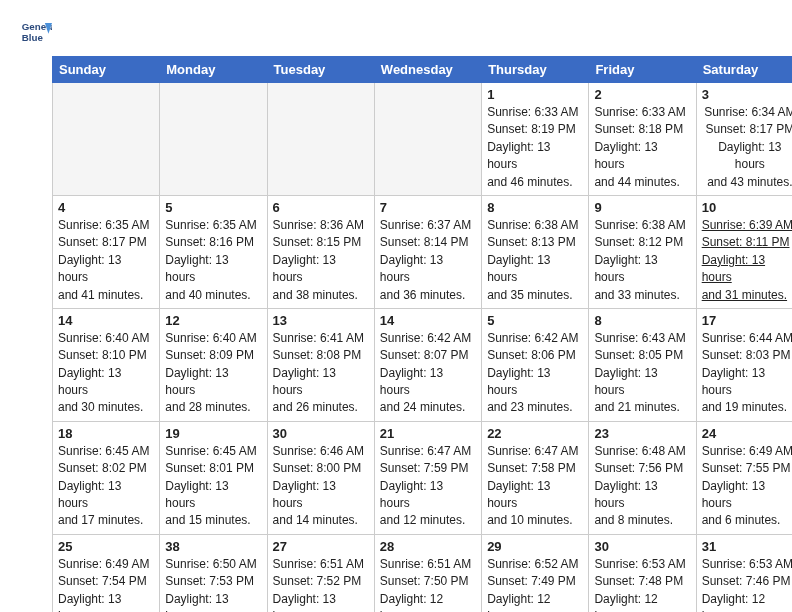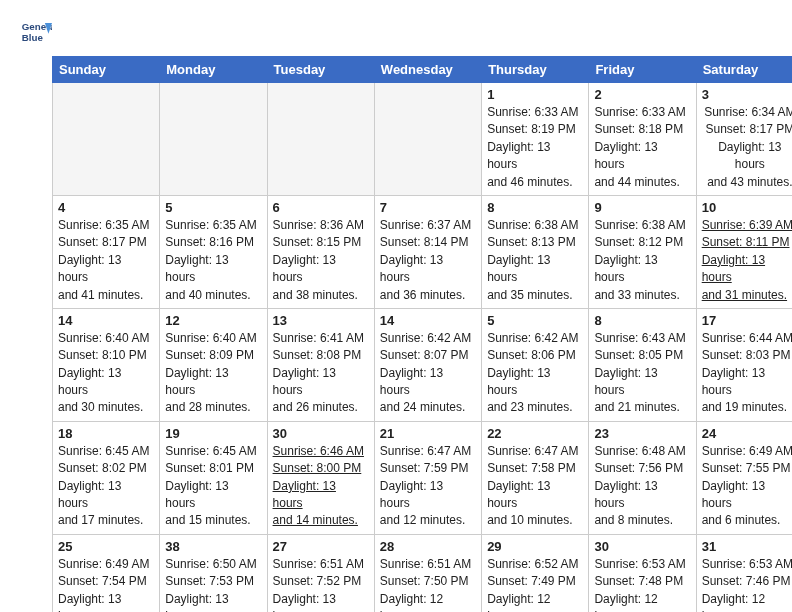--- a/index.html
+++ b/index.html
@@ -247,21 +247,21 @@
         </td>
         <td>
           <span class="day-number">19</span>
           <div class="day-info" style="white-space: pre-line;">Sunrise: 6:45 AM
 Sunset: 8:01 PM
 Daylight: 13 hours
 and 15 minutes.</div>
         </td>
         <td>
           <span class="day-number">30</span>
-          <div class="day-info" style="white-space: pre-line; text-decoration: underline;">Sunrise: 6:46 AM
+          <div class="day-info" style="white-space: pre-line;">Sunrise: 6:46 AM
 Sunset: 8:00 PM
 Daylight: 13 hours
 and 14 minutes.</div>
         </td>
         <td>
           <span class="day-number">21</span>
           <div class="day-info" style="white-space: pre-line;">Sunrise: 6:47 AM
 Sunset: 7:59 PM
 Daylight: 13 hours
 and 12 minutes.</div>

